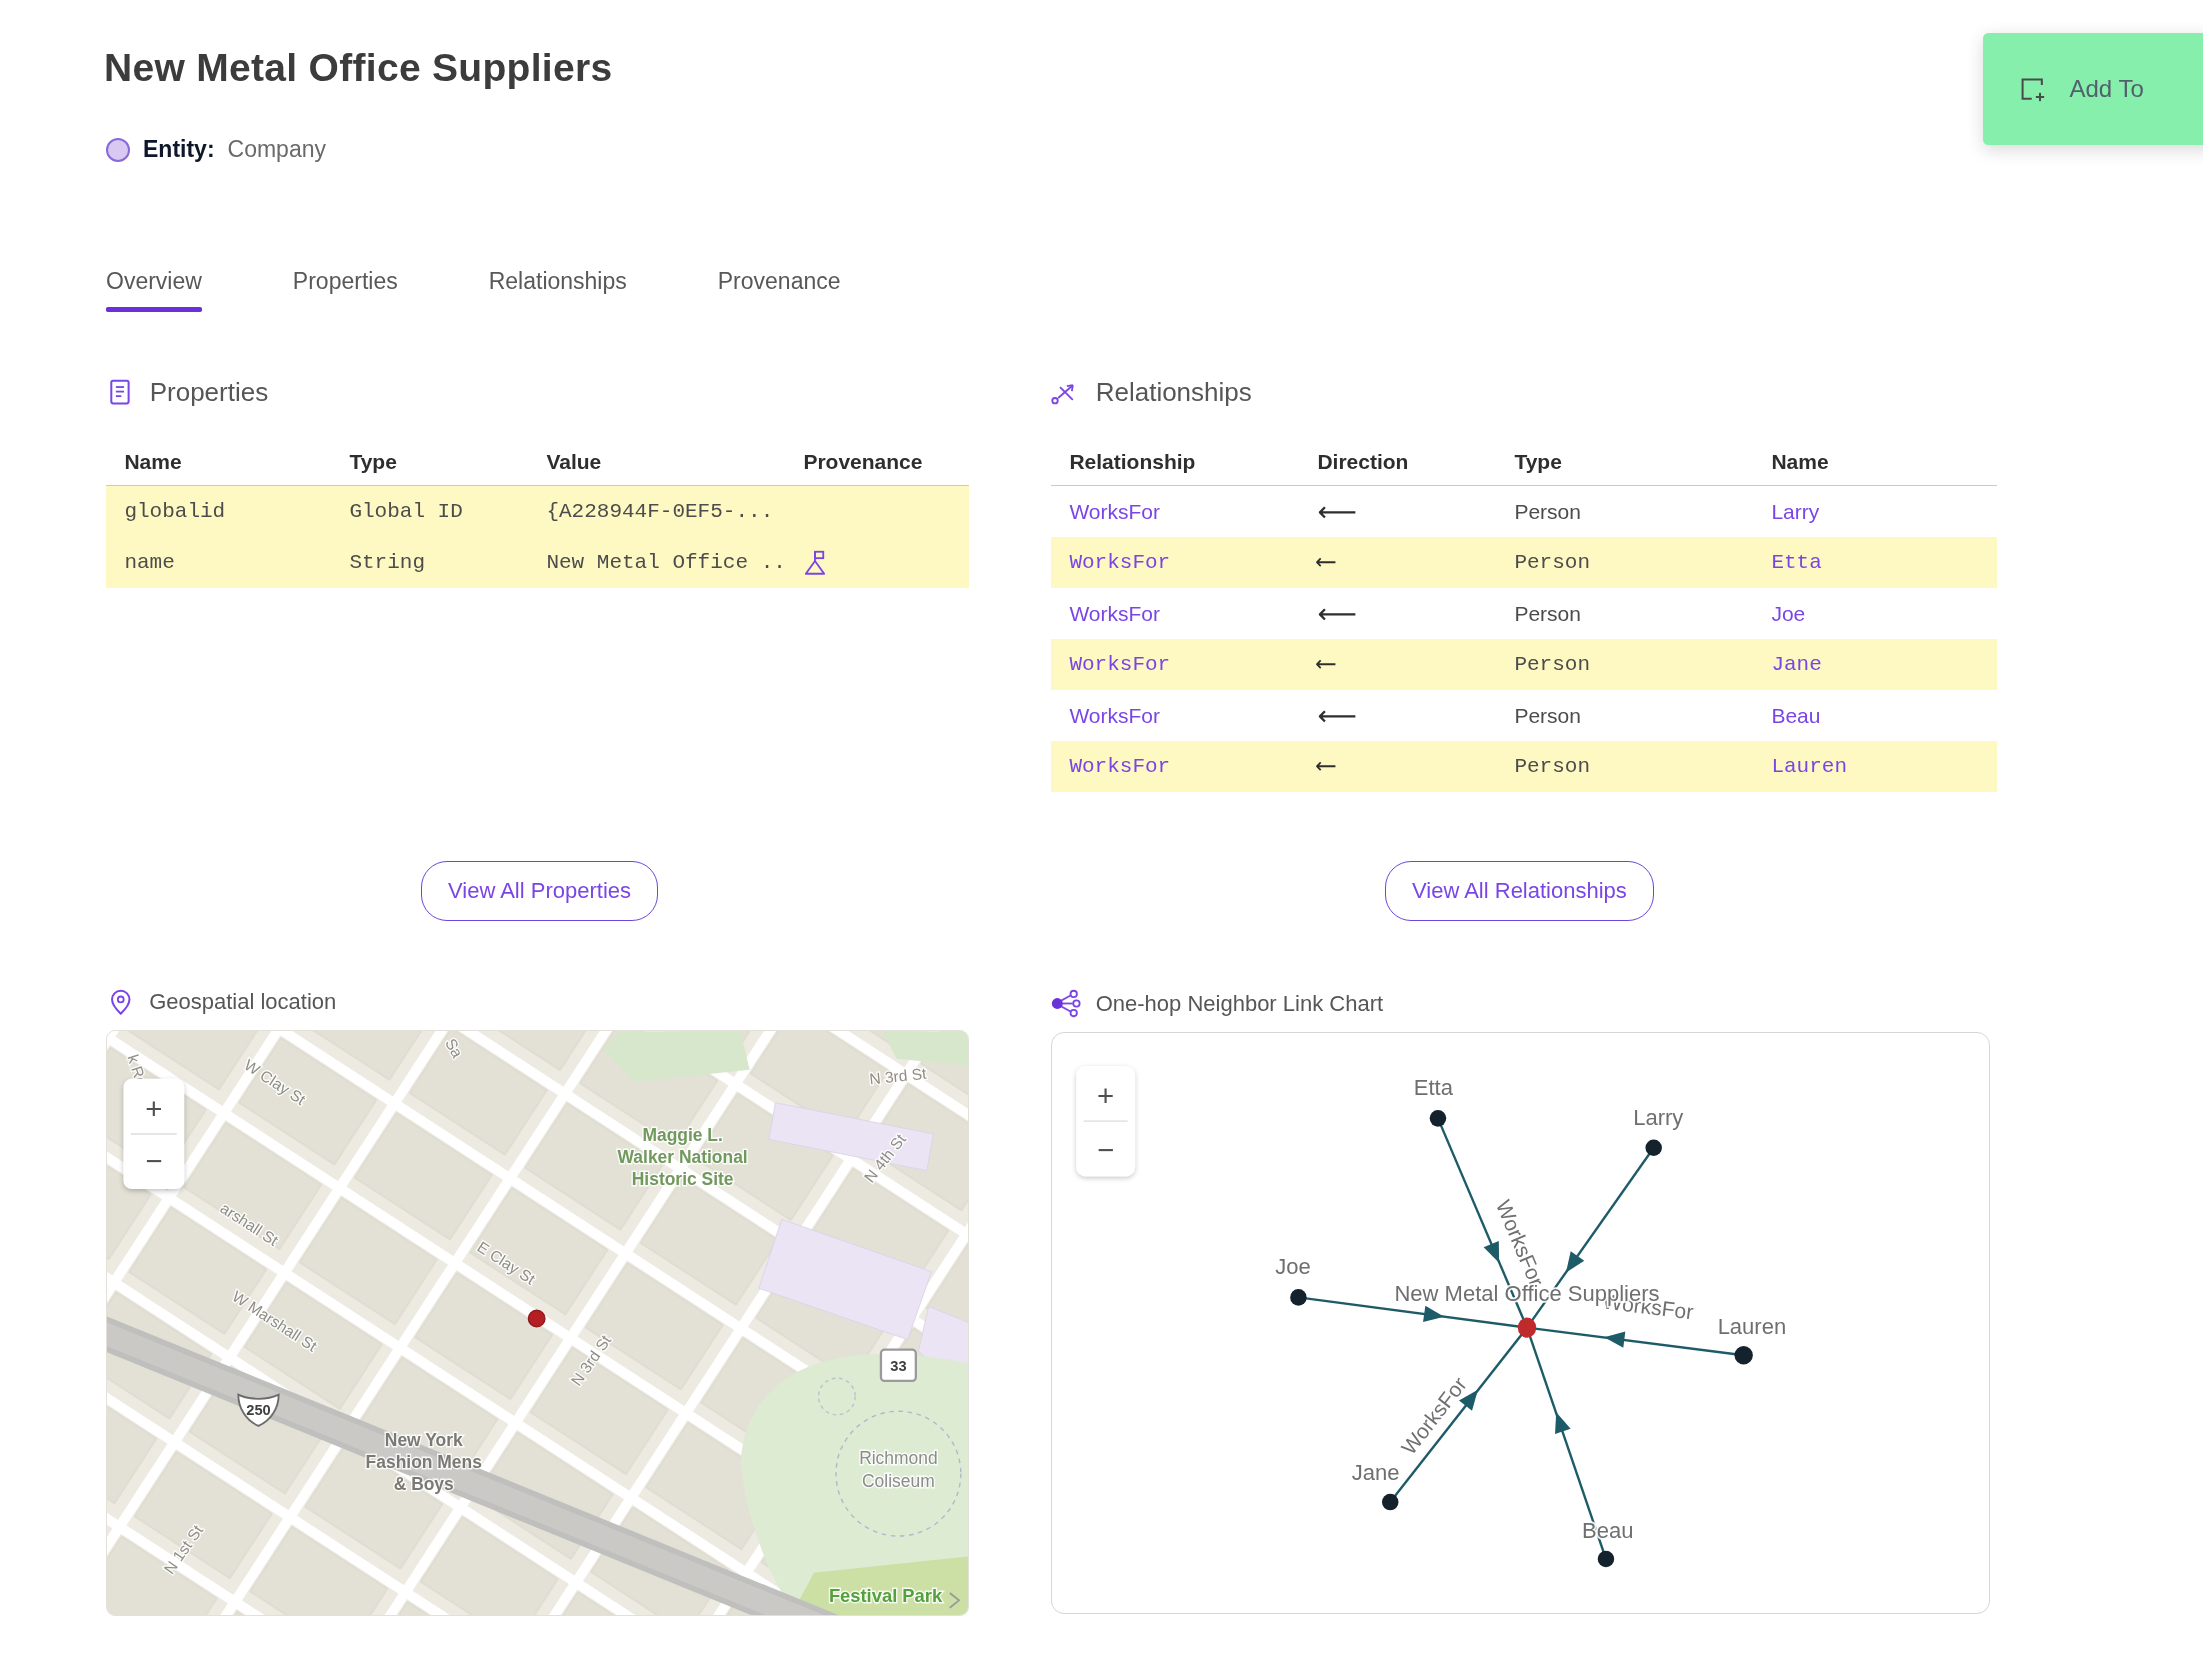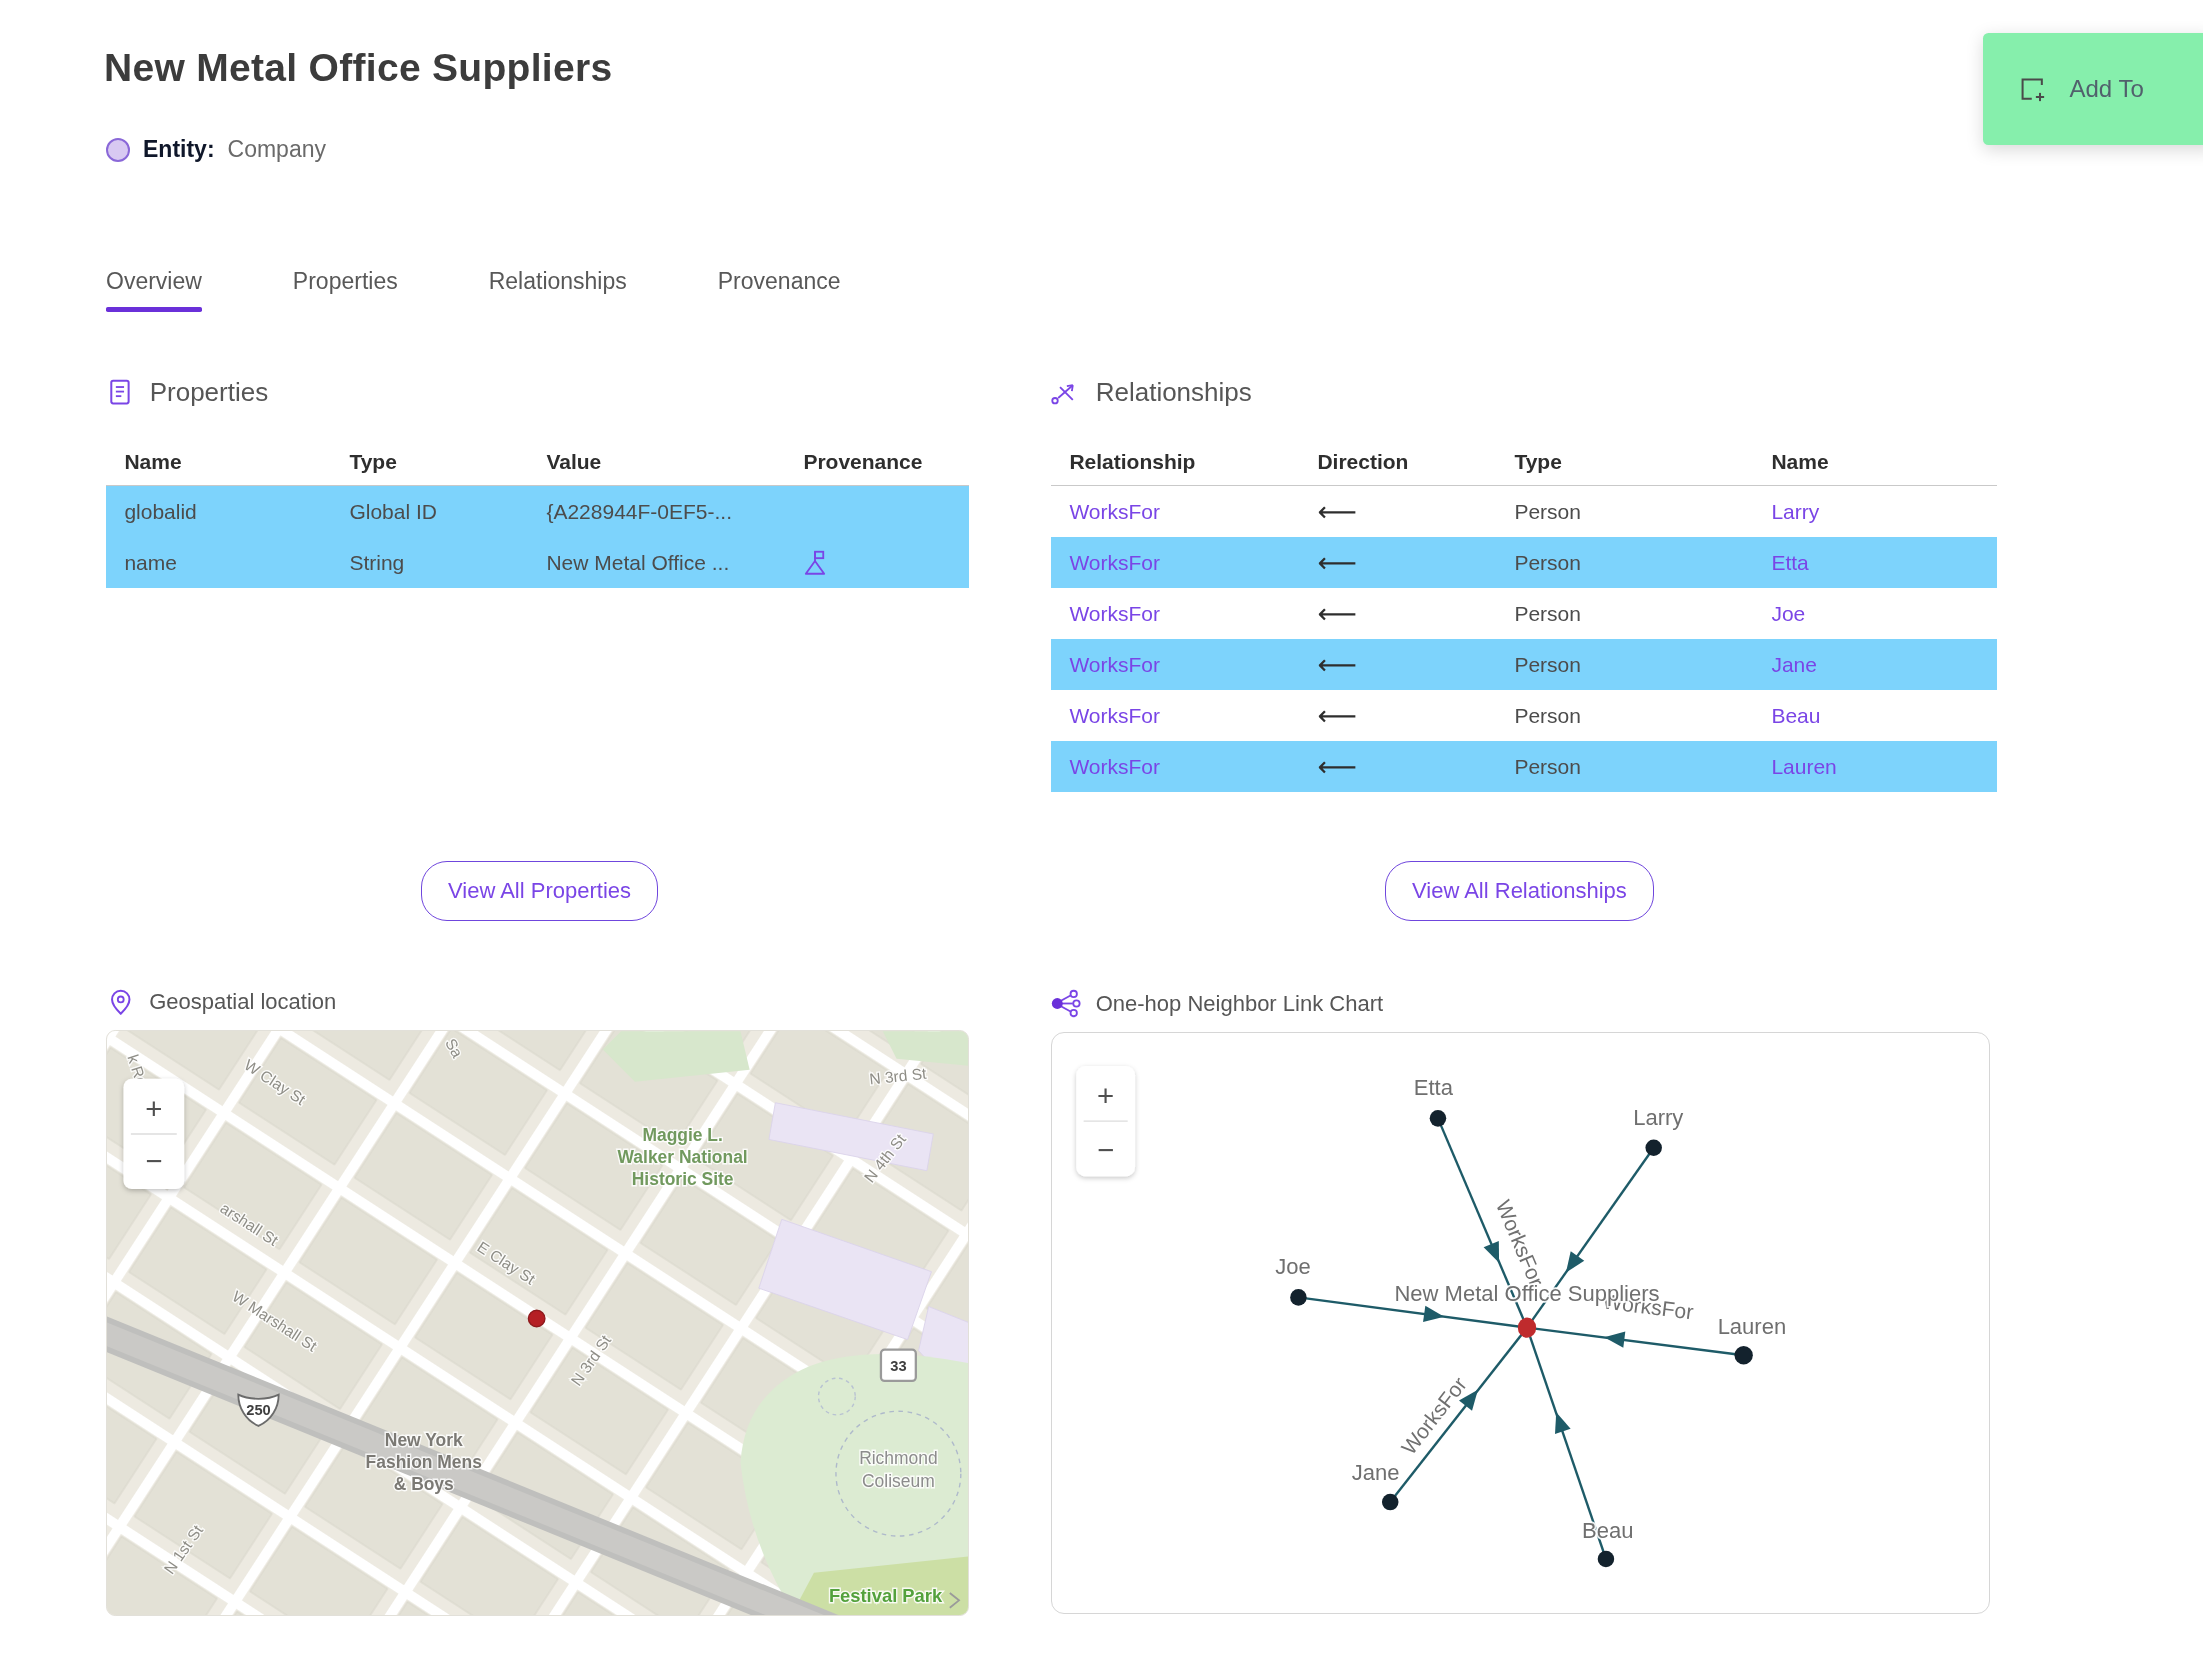--- a/index.html
+++ b/index.html
@@ -22,21 +22,21 @@
   .tab.active::after{content:"";position:absolute;left:0;right:0;bottom:0;height:4.6px;background:#6a30d9;border-radius:1.8px;}
 
   .sec{position:absolute;display:flex;align-items:center;gap:14.7px;color:#565656;}
   .sec.big{font-size:26px;}
   .sec.small{font-size:22px;margin-top:16px;}
 
   .tbl{position:absolute;top:439px;}
   .tbl .hrow{display:grid;height:46px;align-items:center;border-bottom:0.9px solid #c9c9c9;
              font-weight:700;font-size:21px;color:#2e2e2e;}
   .tbl .row{display:grid;height:51px;align-items:center;font-size:21px;color:#4c4c4c;}
-  .tbl .row.alt{background:#7dd3fc;}
+  .tbl .row.alt{background:#fef9c3;font-family:Liberation Mono, monospace;}
   .cell{padding-left:18.4px;white-space:nowrap;overflow:hidden;}
   .ptable{left:106px;width:863px;}
   .ptable .hrow,.ptable .row{grid-template-columns:225px 197px 257px 184px;}
   .rtable{left:1051px;width:946px;}
   .rtable .hrow,.rtable .row{grid-template-columns:248px 197px 257px 243px;}
   .link{color:#7a45e6;cursor:pointer;}
   .dirarrow{font-size:27.5px;color:#2e2e2e;line-height:1;}
   .flagcell{display:flex;align-items:center;}
 
   .pill{position:absolute;height:60px;border:1.8px solid #6f46dd;border-radius:26px;background:#fff;color:#7a45e6;

